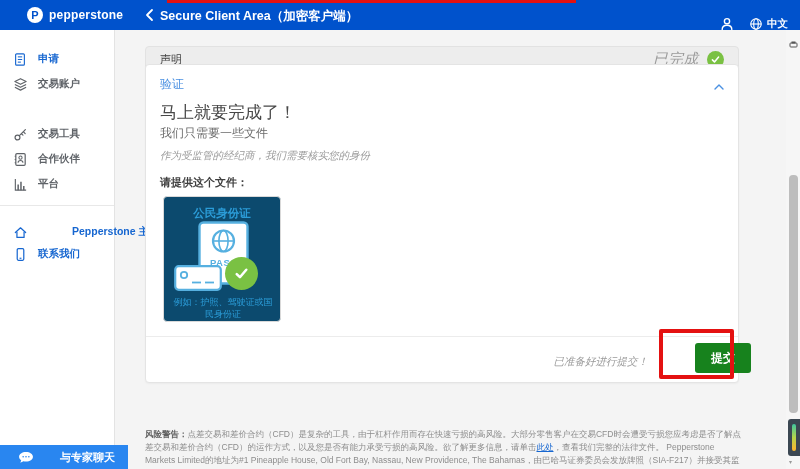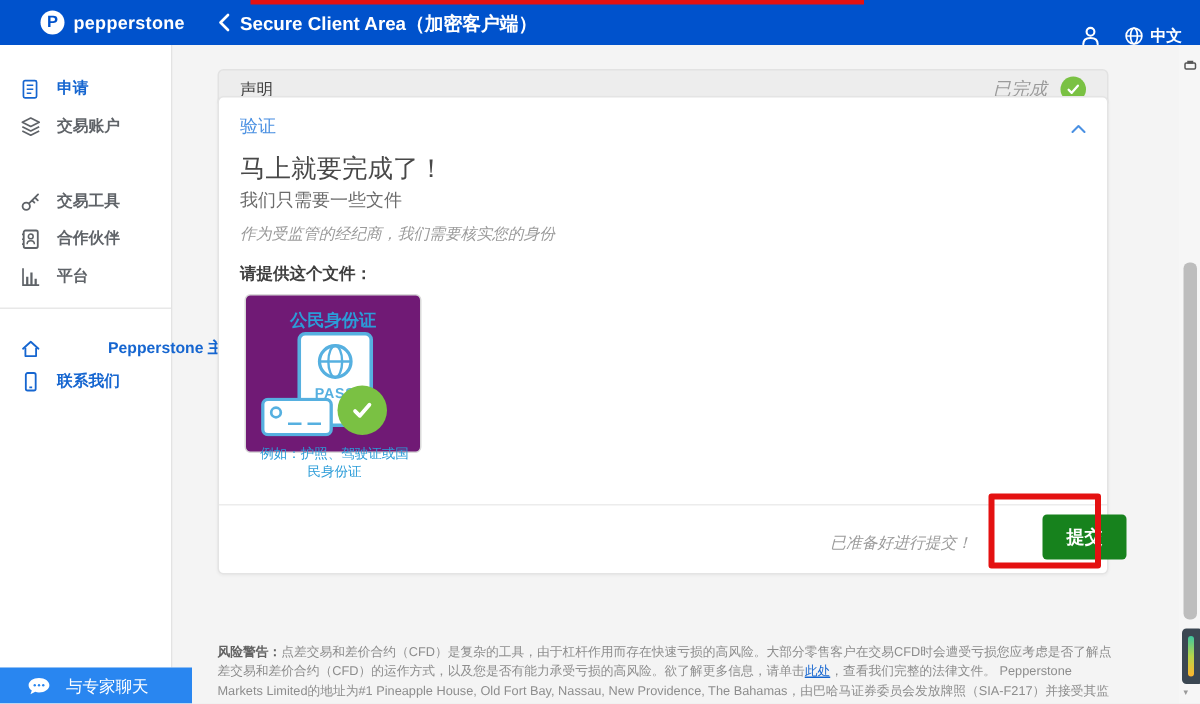--- a/index.html
+++ b/index.html
@@ -29,42 +29,42 @@
              border-right:1px solid #e3e3e3; }
   .side-item { position:absolute; left:0; width:115px; height:24px; display:flex; align-items:center;
                color:#5f6368; font-size:10.5px; cursor:pointer; }
   .side-item .ic { margin-left:13px; width:15px; height:15px; display:flex; align-items:center; }
   .side-item .lb { margin-left:10px; font-weight:bold; white-space:nowrap; }
   .side-item.active { color:#1666d0; }
   .side-div { position:absolute; left:0; top:175px; width:114px; border-top:1px solid #e8e8e8; }
   .side-link { color:#1666d0; }
   .chat-btn { position:absolute; left:0; top:445px; width:128px; height:24px; background:#2986f0;
               display:flex; align-items:center; color:#fff; font-size:11px; cursor:pointer; z-index:6; }
-  .chat-btn .lb { margin-left:10px; font-weight:normal; }
+  .chat-btn .lb { margin-left:26px; font-weight:bold; }
   .chat-btn .ic { margin-left:18px; display:flex; }
 
   
   .decl-bar { position:absolute; left:145px; top:46px; width:594px; height:26px; background:#ededed;
               border:1px solid #e2e2e2; border-radius:4px; display:flex; align-items:center; }
   .decl-title { margin-left:14px; font-size:11px; color:#424242; }
-  .decl-status { position:absolute; right:40px; font-size:12px; font-style:italic; color:#9a9a9a; }
+  .decl-status { position:absolute; right:40px; font-size:15px; font-style:italic; color:#9a9a9a; }
   .decl-check { position:absolute; right:14px; width:17px; height:17px; border-radius:50%;
                 background:#7ac143; display:flex; align-items:center; justify-content:center; }
 
   .panel { position:absolute; left:145px; top:64px; width:594px; height:319px; background:#fff;
            border:1px solid #e4e4e4; border-radius:4px; box-shadow:0 1px 2px rgba(0,0,0,.04); }
   .panel-title { position:absolute; left:14px; top:11px; font-size:12px; color:#4a90e2; }
   .panel-chev { position:absolute; right:14px; top:12px; width:10px; height:8px; cursor:pointer; }
 
   .v-heading { position:absolute; left:14px; top:36px; font-size:17px; color:#484848; }
   .v-sub     { position:absolute; left:14px; top:60px; font-size:12px; color:#6b6b6b;text-align:center; }
   .v-note    { position:absolute; left:14px; top:84px; font-size:10.5px; font-style:italic; color:#9b9b9b; }
   .v-instr   { position:absolute; left:14px; top:110px; font-size:11px; font-weight:bold; color:#3f3f3f; }
 
-  .doc-card { position:absolute; left:17px; top:131px; width:118px; height:106px; background:#701a75;
+  .doc-card { position:absolute; left:17px; top:131px; width:118px; height:126px; background:#0c4a6e;
               border:1px solid #d9d9d9; border-radius:4px; cursor:pointer; }
   .doc-title { position:absolute; left:0; top:9px; width:100%; text-align:center; font-size:11.5px;
                font-weight:bold; color:#2b9cd8; }
   .doc-icon-area { position:absolute; left:0; top:24px; width:118px; height:72px; }
   .passport-svg { position:absolute; left:34px; top:0; }
   .pass-label { position:absolute; left:34px; top:36px; width:51px; text-align:center;
                 font-size:9.5px; font-weight:bold; color:#56b0e0; letter-spacing:.5px; }
   .idcard-svg { position:absolute; left:10px; top:44px; }
   .doc-check { position:absolute; left:61px; top:36px; width:33px; height:33px; border-radius:50%;
                background:#7ac143; display:flex; align-items:center; justify-content:center; }

